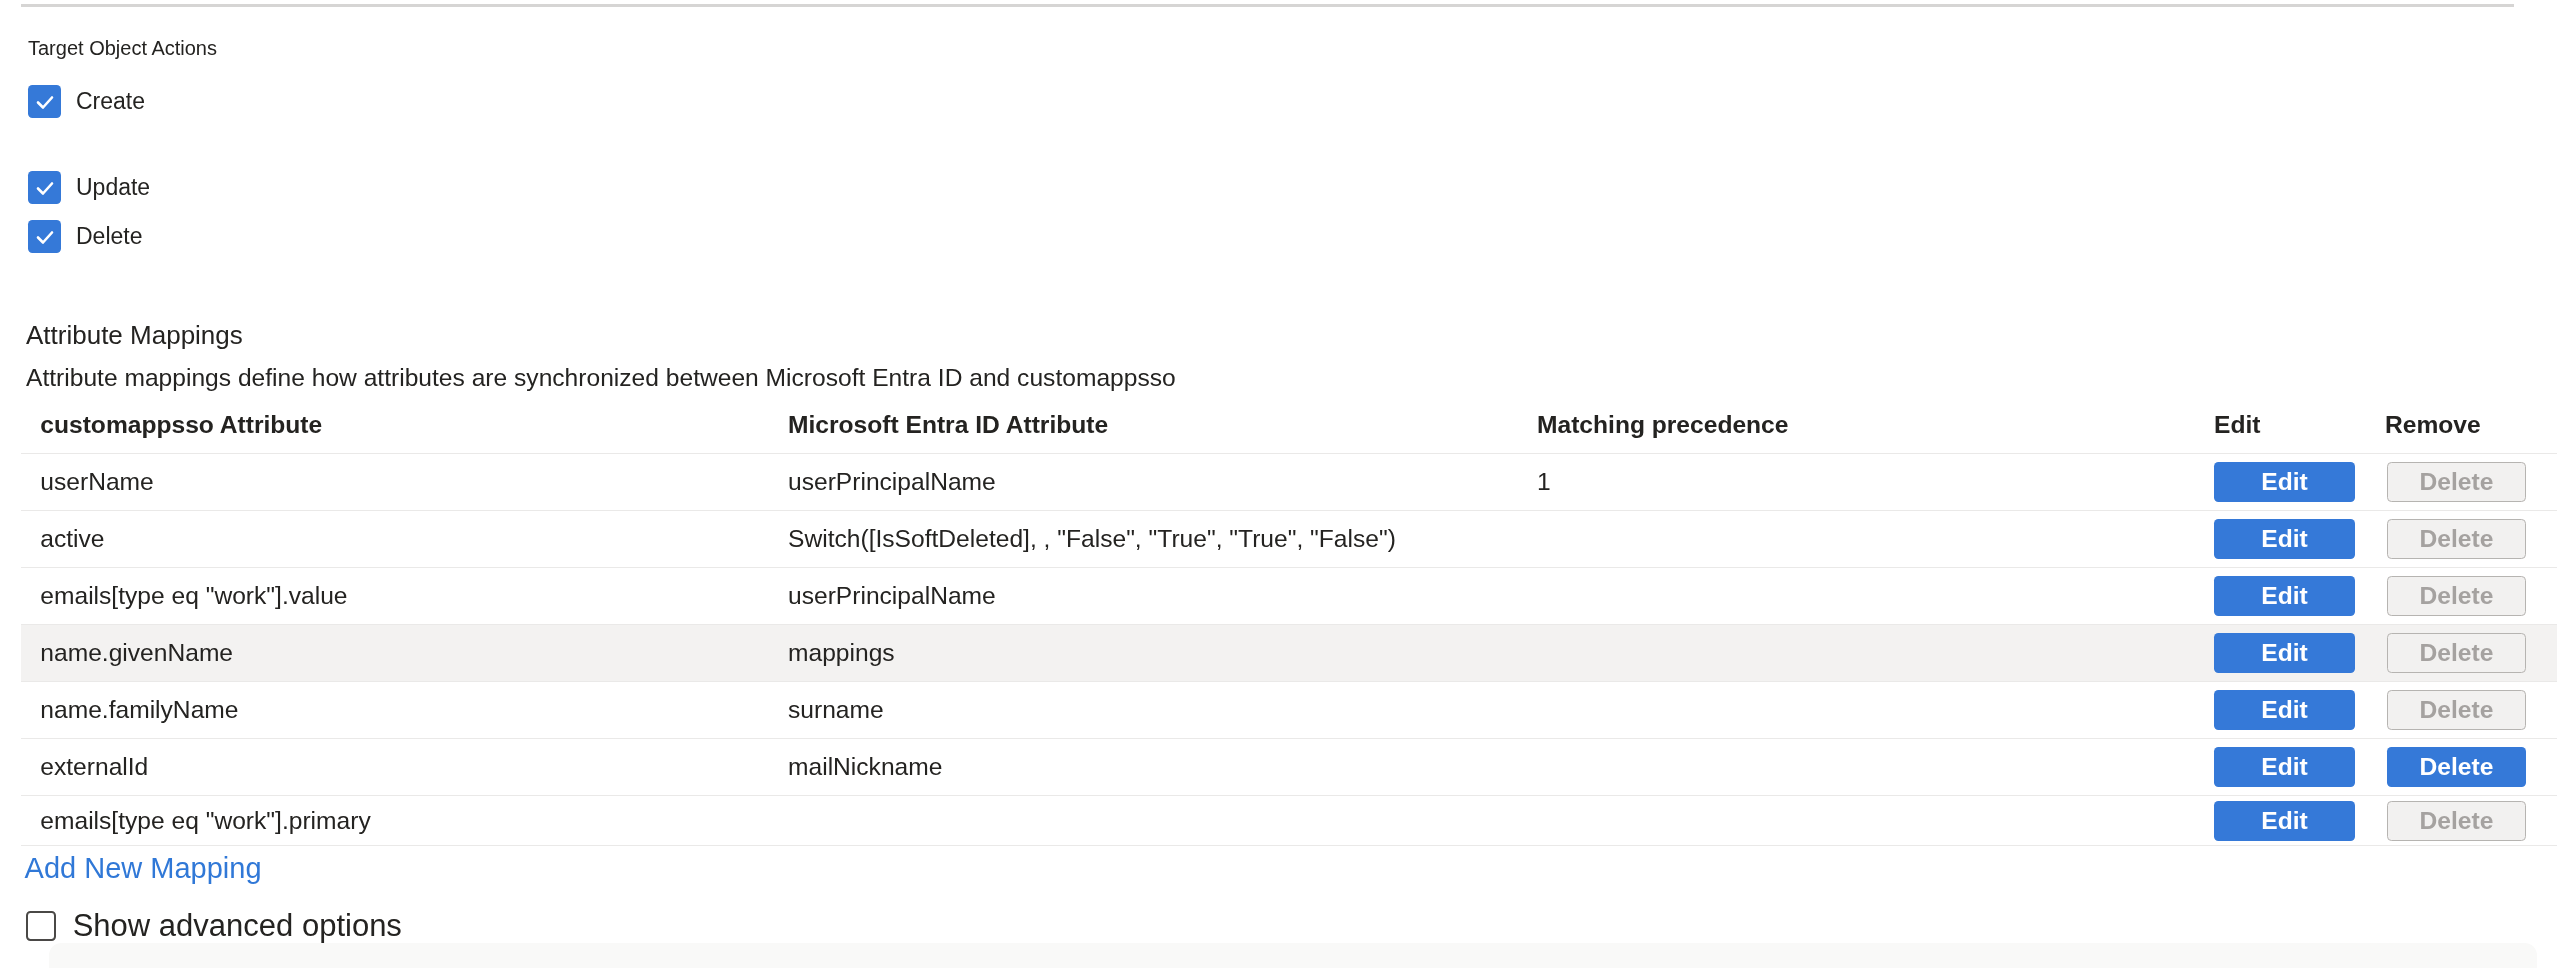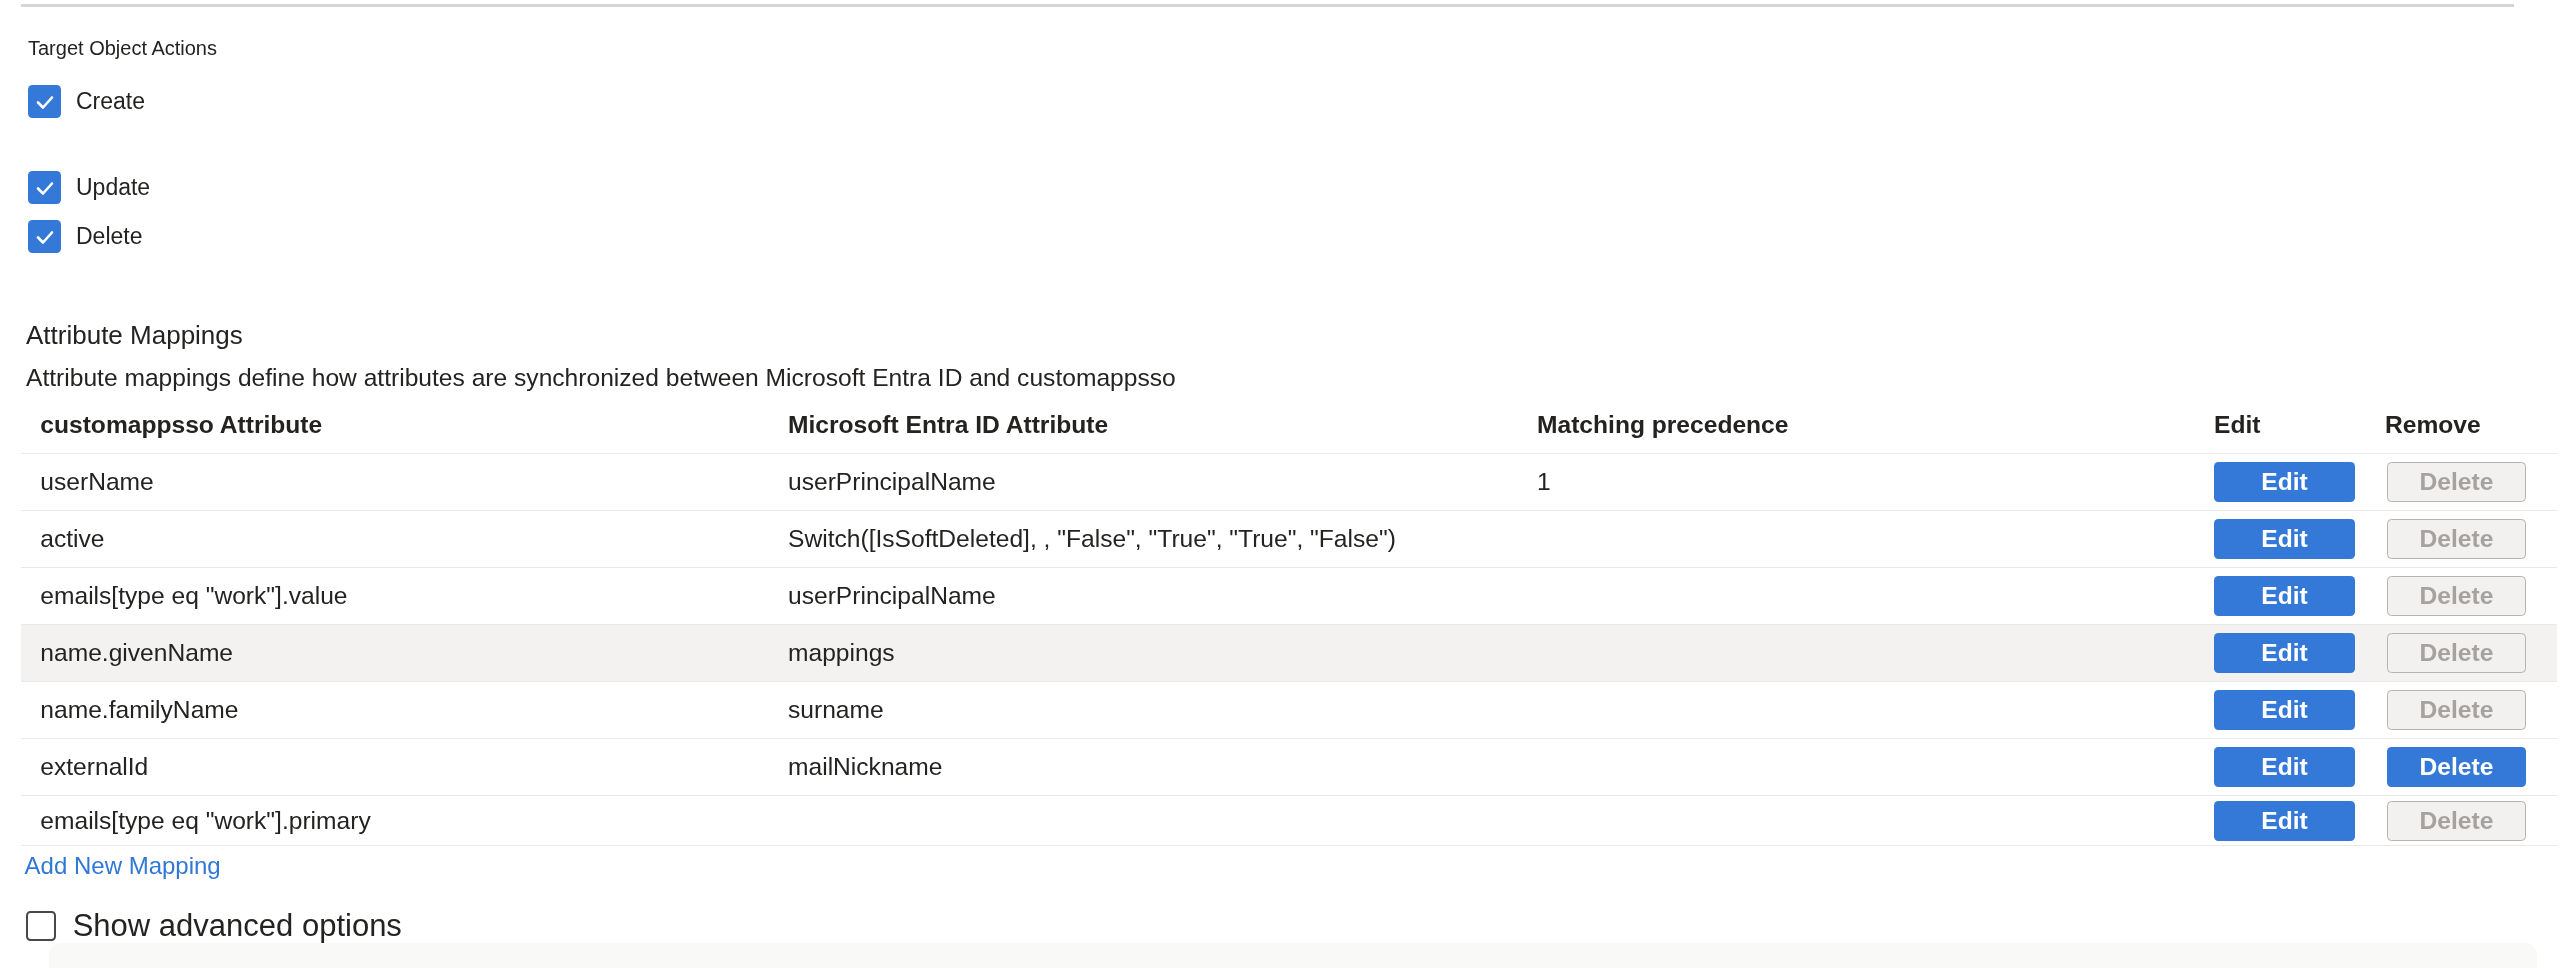--- a/index.html
+++ b/index.html
@@ -49,21 +49,21 @@
     font-size:24.6px;font-weight:700;display:flex;align-items:center;justify-content:center;
     padding:0;cursor:pointer;box-sizing:border-box;
   }
   .btn-edit{left:2193px;width:141px;background:#3579d8;border:none;color:#ffffff;}
   .btn-delete{left:2366px;width:139px;background:#3579d8;border:none;color:#ffffff;}
   .btn-delete.disabled{
     background:#f2f1f0;border:1.8px solid #b6b4b1;color:#a5a2a0;cursor:default;
   }
 
   
-  .add-link{left:24.6px;top:852px;font-size:24px;color:#3078d7;cursor:pointer;text-decoration:none;white-space:nowrap;}
+  .add-link{left:24.6px;top:852px;font-size:29px;color:#3078d7;cursor:pointer;text-decoration:none;white-space:nowrap;}
 
   
   .adv-row{left:26px;top:908px;display:flex;align-items:center;cursor:pointer;}
   .adv-row .checkbox{width:30px;height:30px;border-radius:4.4px;}
   .adv-row .cb-label{margin-left:16.7px;font-size:31px;}
 
   
   .footer-band{left:49px;top:943px;width:2488px;height:25.5px;background:#f9f9f8;border-radius:12.3px 12.3px 0 0;}
 </style>
 </head>

